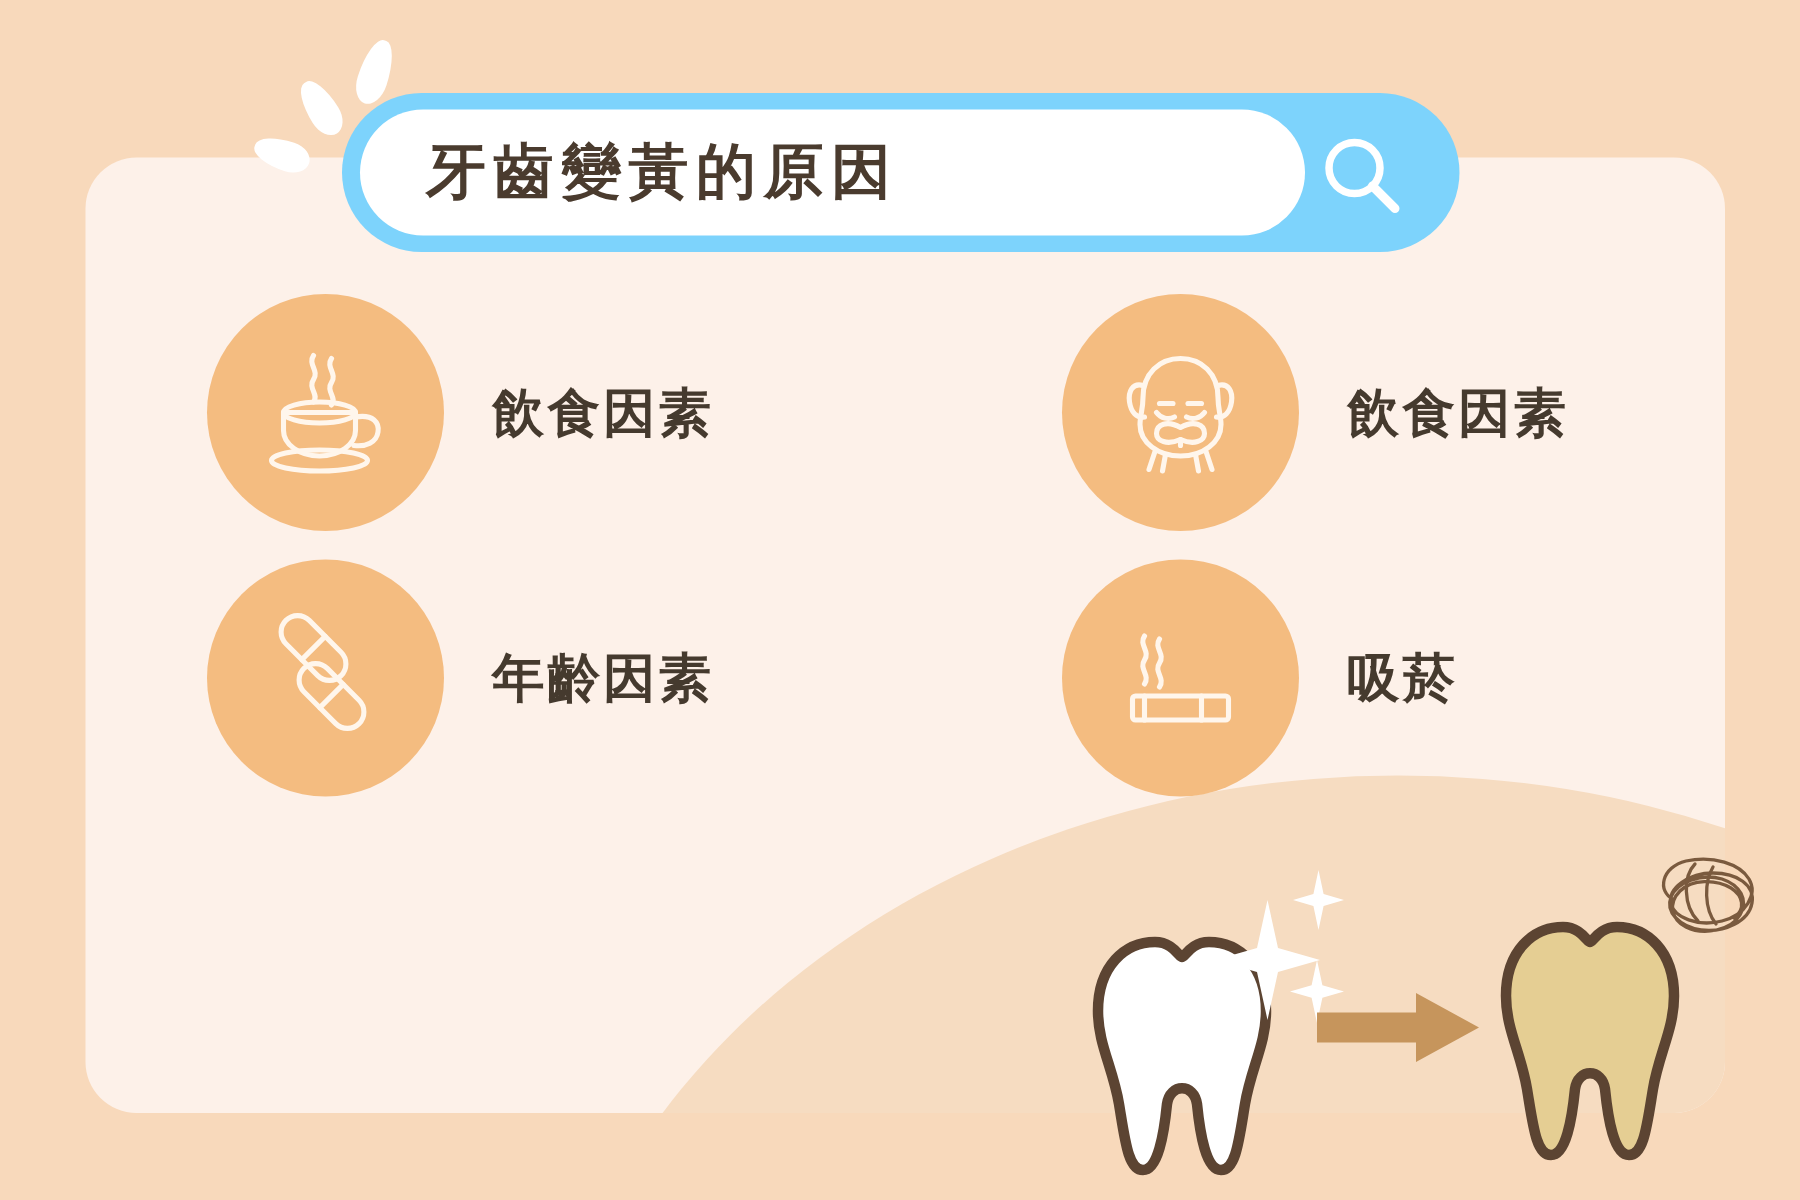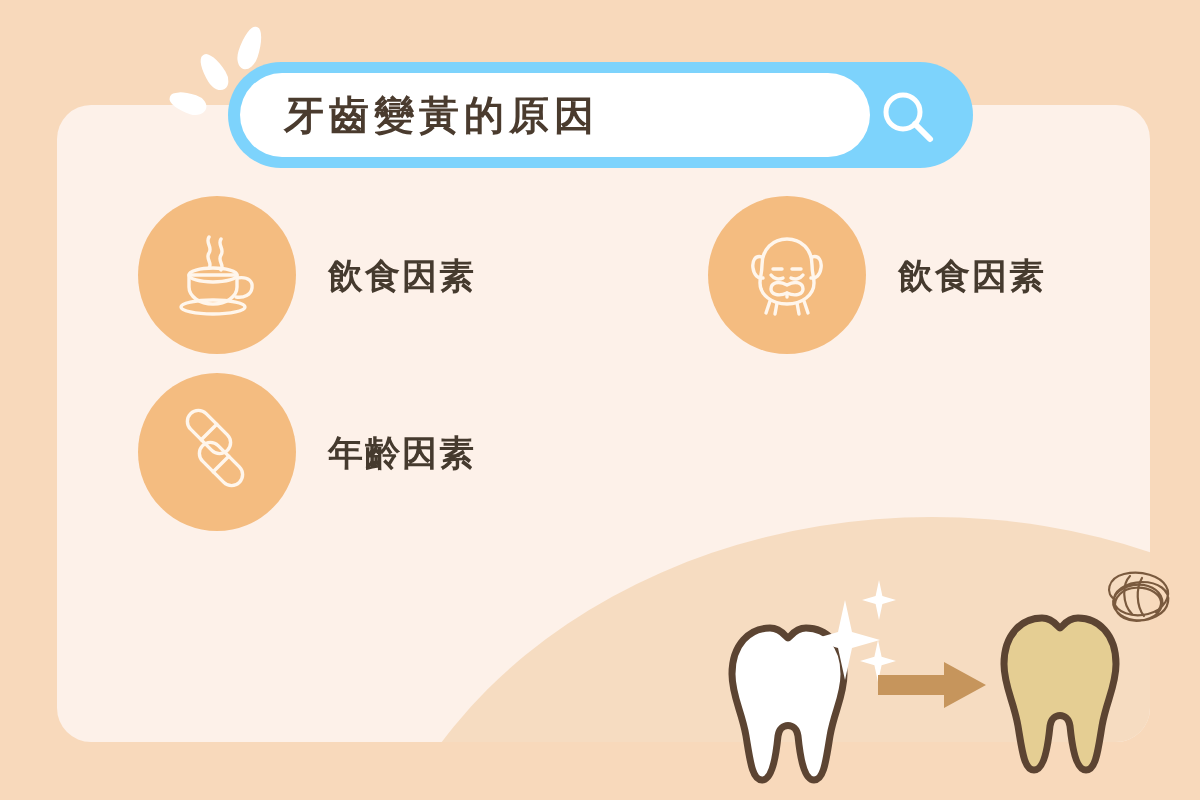--- a/index.html
+++ b/index.html
@@ -221,20 +221,34 @@
           <g transform="rotate(45 54 62)">
             <rect x="28" y="51" width="52" height="22" rx="11"></rect>
             <line x1="54" y1="51" x2="54" y2="73"></line>
           </g>
         </svg>
       </span>
     </div>
     <span class="factor-label">年齡因素</span>
   </div>
 
+  <div class="factor pos-r2c2">
+    <div class="factor-circle">
+      <span>
+        <svg viewBox="0 0 100 100" width="100" height="100" fill="none" stroke="#FFF6EC" stroke-width="3.4" stroke-linecap="round" stroke-linejoin="round">
+          <path d="M26 22 C22 28 30 32 26 38 C22 44 30 48 26 54"></path>
+          <path d="M36 24 C32 30 40 34 36 40 C32 46 40 50 36 56"></path>
+          <rect x="18" y="62" width="64" height="16" rx="2"></rect>
+          <line x1="26" y1="62" x2="26" y2="78"></line>
+          <line x1="64" y1="62" x2="64" y2="78"></line>
+        </svg>
+      </span>
+    </div>
+    <span class="factor-label">吸菸</span>
+  </div>
 
 
   <div class="illus">
 
     <span class="tooth-white">
       <svg viewBox="0 0 136 166" width="136" height="166">
         <path d="M12 52 C12 22 30 6 50 6 C62 6 66 16 68 16 C70 16 74 6 86 6 C106 6 124 22 124 52 C124 74 114 90 110 114 C106 138 104 158 94 158 C84 158 80 134 78 114 C76 100 60 100 58 114 C56 134 52 158 42 158 C32 158 30 138 26 114 C22 90 12 74 12 52 Z" fill="#FFFFFF" stroke="#5C4432" stroke-width="7" stroke-linejoin="round"></path>
       </svg>
     </span>
 

